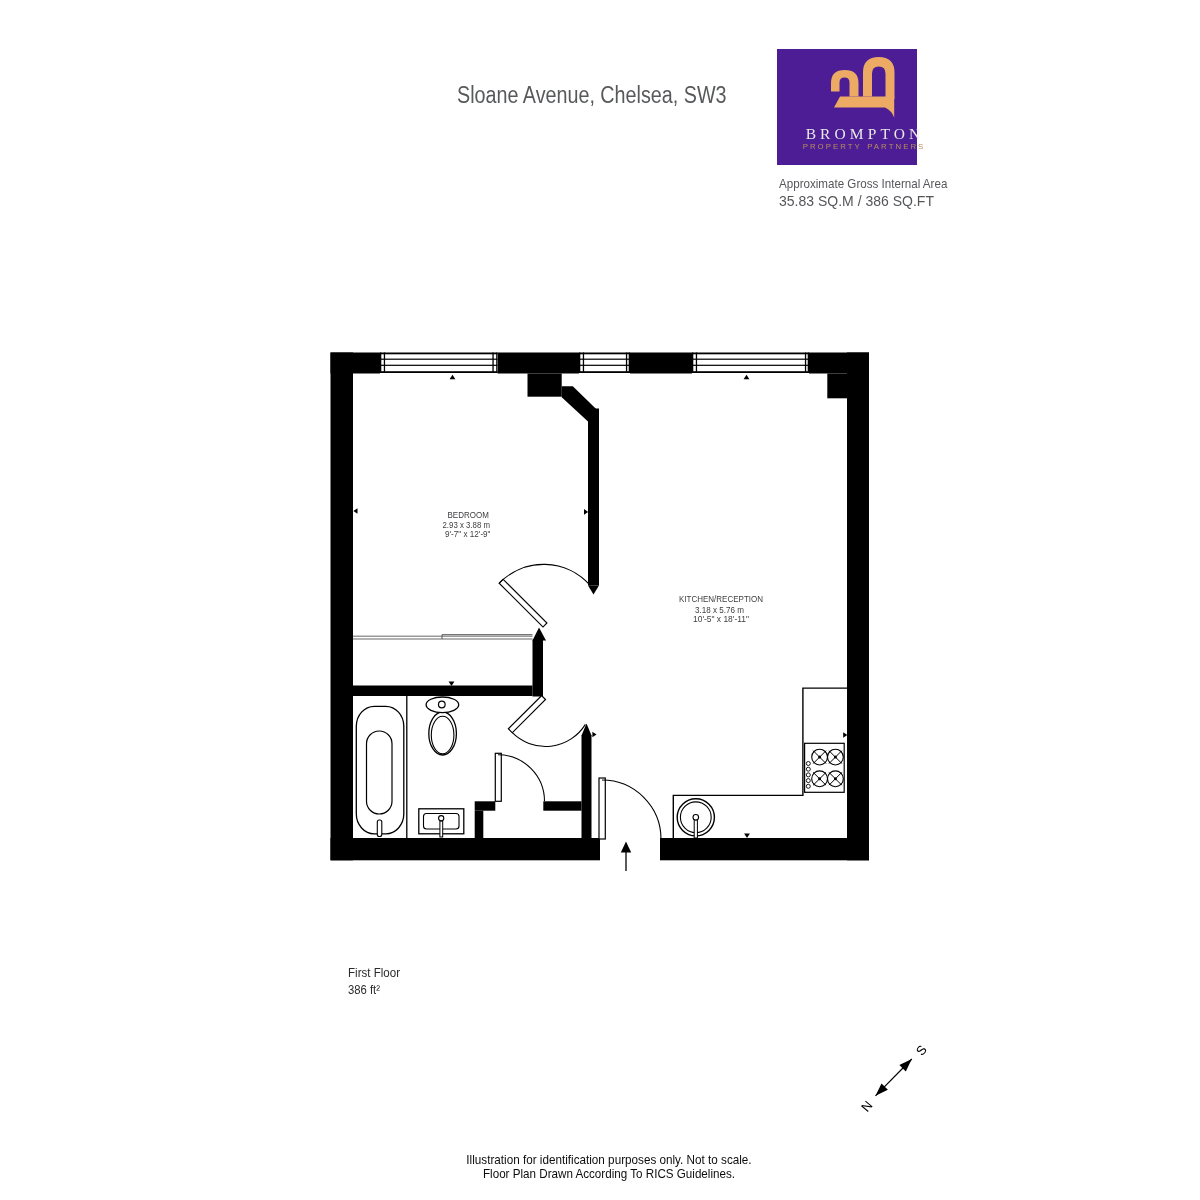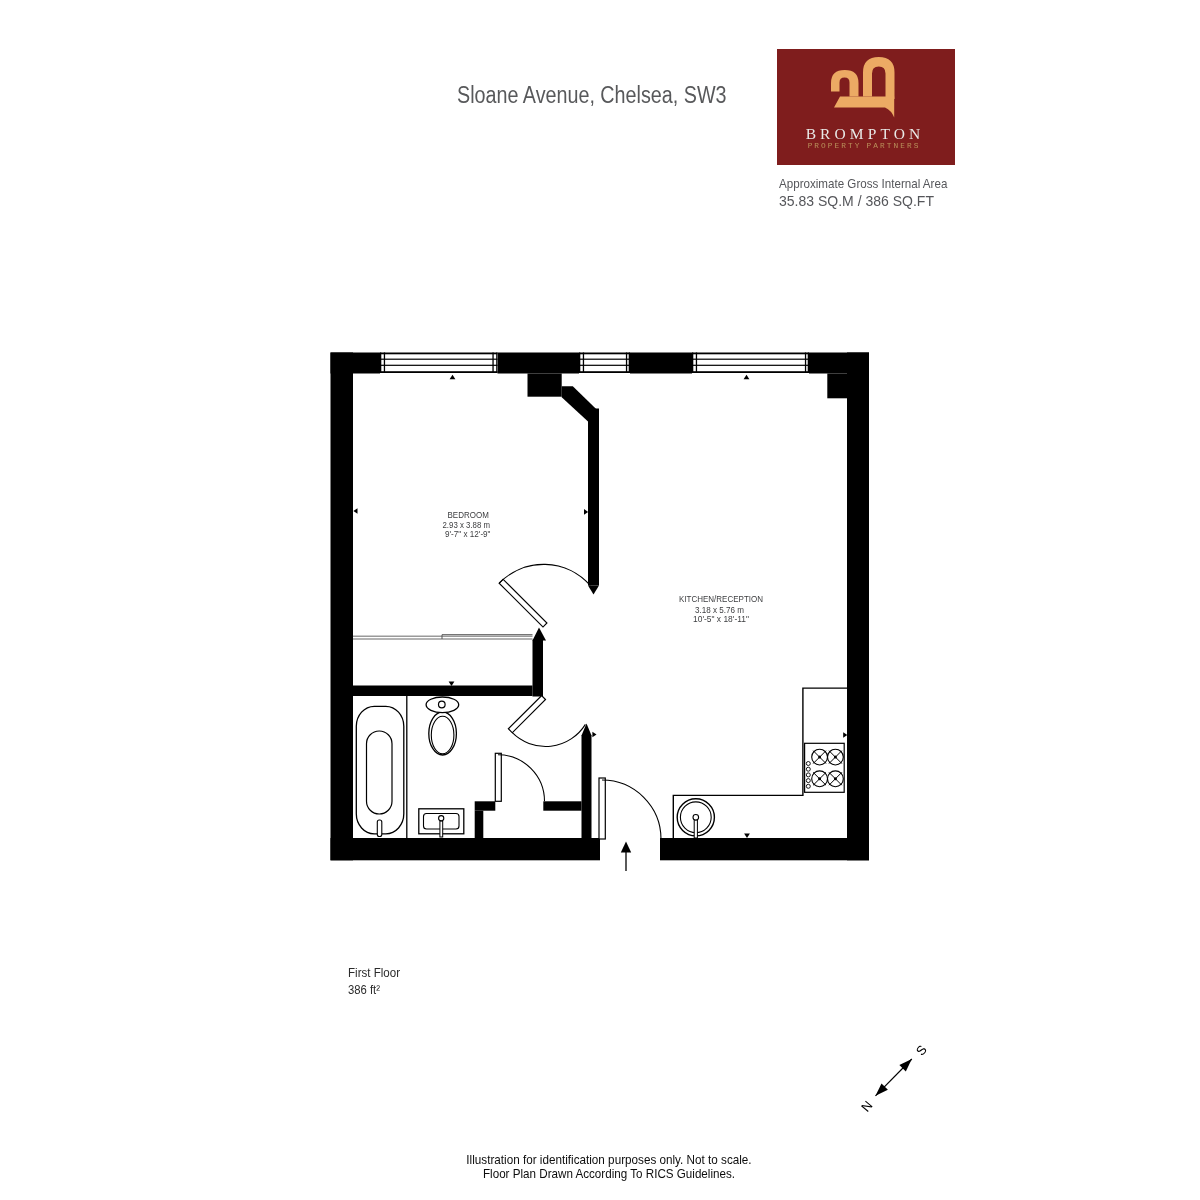--- a/index.html
+++ b/index.html
@@ -4,31 +4,31 @@
 <style>
   html,body{margin:0;padding:0;background:#ffffff;width:1200px;height:1200px;overflow:hidden;}
   body{font-family:"Liberation Sans", sans-serif;position:relative;}
   .abs{position:absolute;}
 </style>
 </head>
 <body>
 
 <div class="abs" style="left:457px;top:81.5px;font-size:23.5px;color:#58595b;transform:scaleX(0.8397);transform-origin:0 0;white-space:pre;">Sloane Avenue, Chelsea, SW3</div>
 
-<div class="abs" style="left:777px;top:49px;width:178px;height:116px;background:#7f1d1d;">
+<div class="abs" style="left:777px;top:49px;width:140px;height:116px;background:#4c1d95;">
 
   <svg class="abs" style="left:0;top:0;" width="172" height="116" viewBox="0 0 172 116">
     <path d="M54,42.5 L54,34 Q54,21 67.75,21 Q81.5,21 81.5,34 L81.5,47.5 L72.5,47.5 L72.5,33.5 Q72.5,28.5 67.5,28.5 Q62.5,28.5 62.5,33.5 L62.5,42.5 Z" fill="#ecaa64"></path>
     <path d="M86,47.5 L86,23.5 Q86,8 101.75,8 Q117.5,8 117.5,23.5 L117.5,50 L108.5,50 L108.5,24.5 Q108.5,17.5 101.75,17.5 Q95,17.5 95,24.5 L95,47.5 Z" fill="#ecaa64"></path>
     <path d="M57,58.5 L63,47.5 H117.2 V68.5 Q114.5,61.5 108,58.5 Z" fill="#ecaa64"></path>
   </svg>
 
   <div class="abs" style="left:0;top:76px;width:172px;text-align:center;font-family:'Liberation Serif',serif;font-size:15.5px;letter-spacing:4.1px;color:#e9eae8;text-indent:4px;">BROMPTON</div>
 
-  <div class="abs" style="left:0;top:92.5px;width:172px;text-align:center;font-family:Liberation Mono, monospace;font-size:7.8px;letter-spacing:2.05px;color:#b9905a;text-indent:2px;">PROPERTY  PARTNERS</div>
+  <div class="abs" style="left:0;top:92.5px;width:172px;text-align:center;font-family:Liberation Sans, sans-serif;font-size:7.8px;letter-spacing:2.05px;color:#b9905a;text-indent:2px;">PROPERTY  PARTNERS</div>
 </div>
 
 <div class="abs" style="left:779px;top:175.7px;font-size:13.2px;color:#55565a;transform:scaleX(0.88);transform-origin:0 0;white-space:pre;">Approximate Gross Internal Area</div>
 
 <div class="abs" style="left:779px;top:192.1px;font-size:15px;color:#55565a;transform:scaleX(0.934);transform-origin:0 0;white-space:pre;">35.83 SQ.M / 386 SQ.FT</div>
 
 <svg class="abs" style="left:0;top:0;" width="1200" height="1200" viewBox="0 0 1200 1200">
   <g fill="#000000" stroke="none">
 
     <rect x="330.5" y="352.5" width="22.5" height="507.8"></rect>

